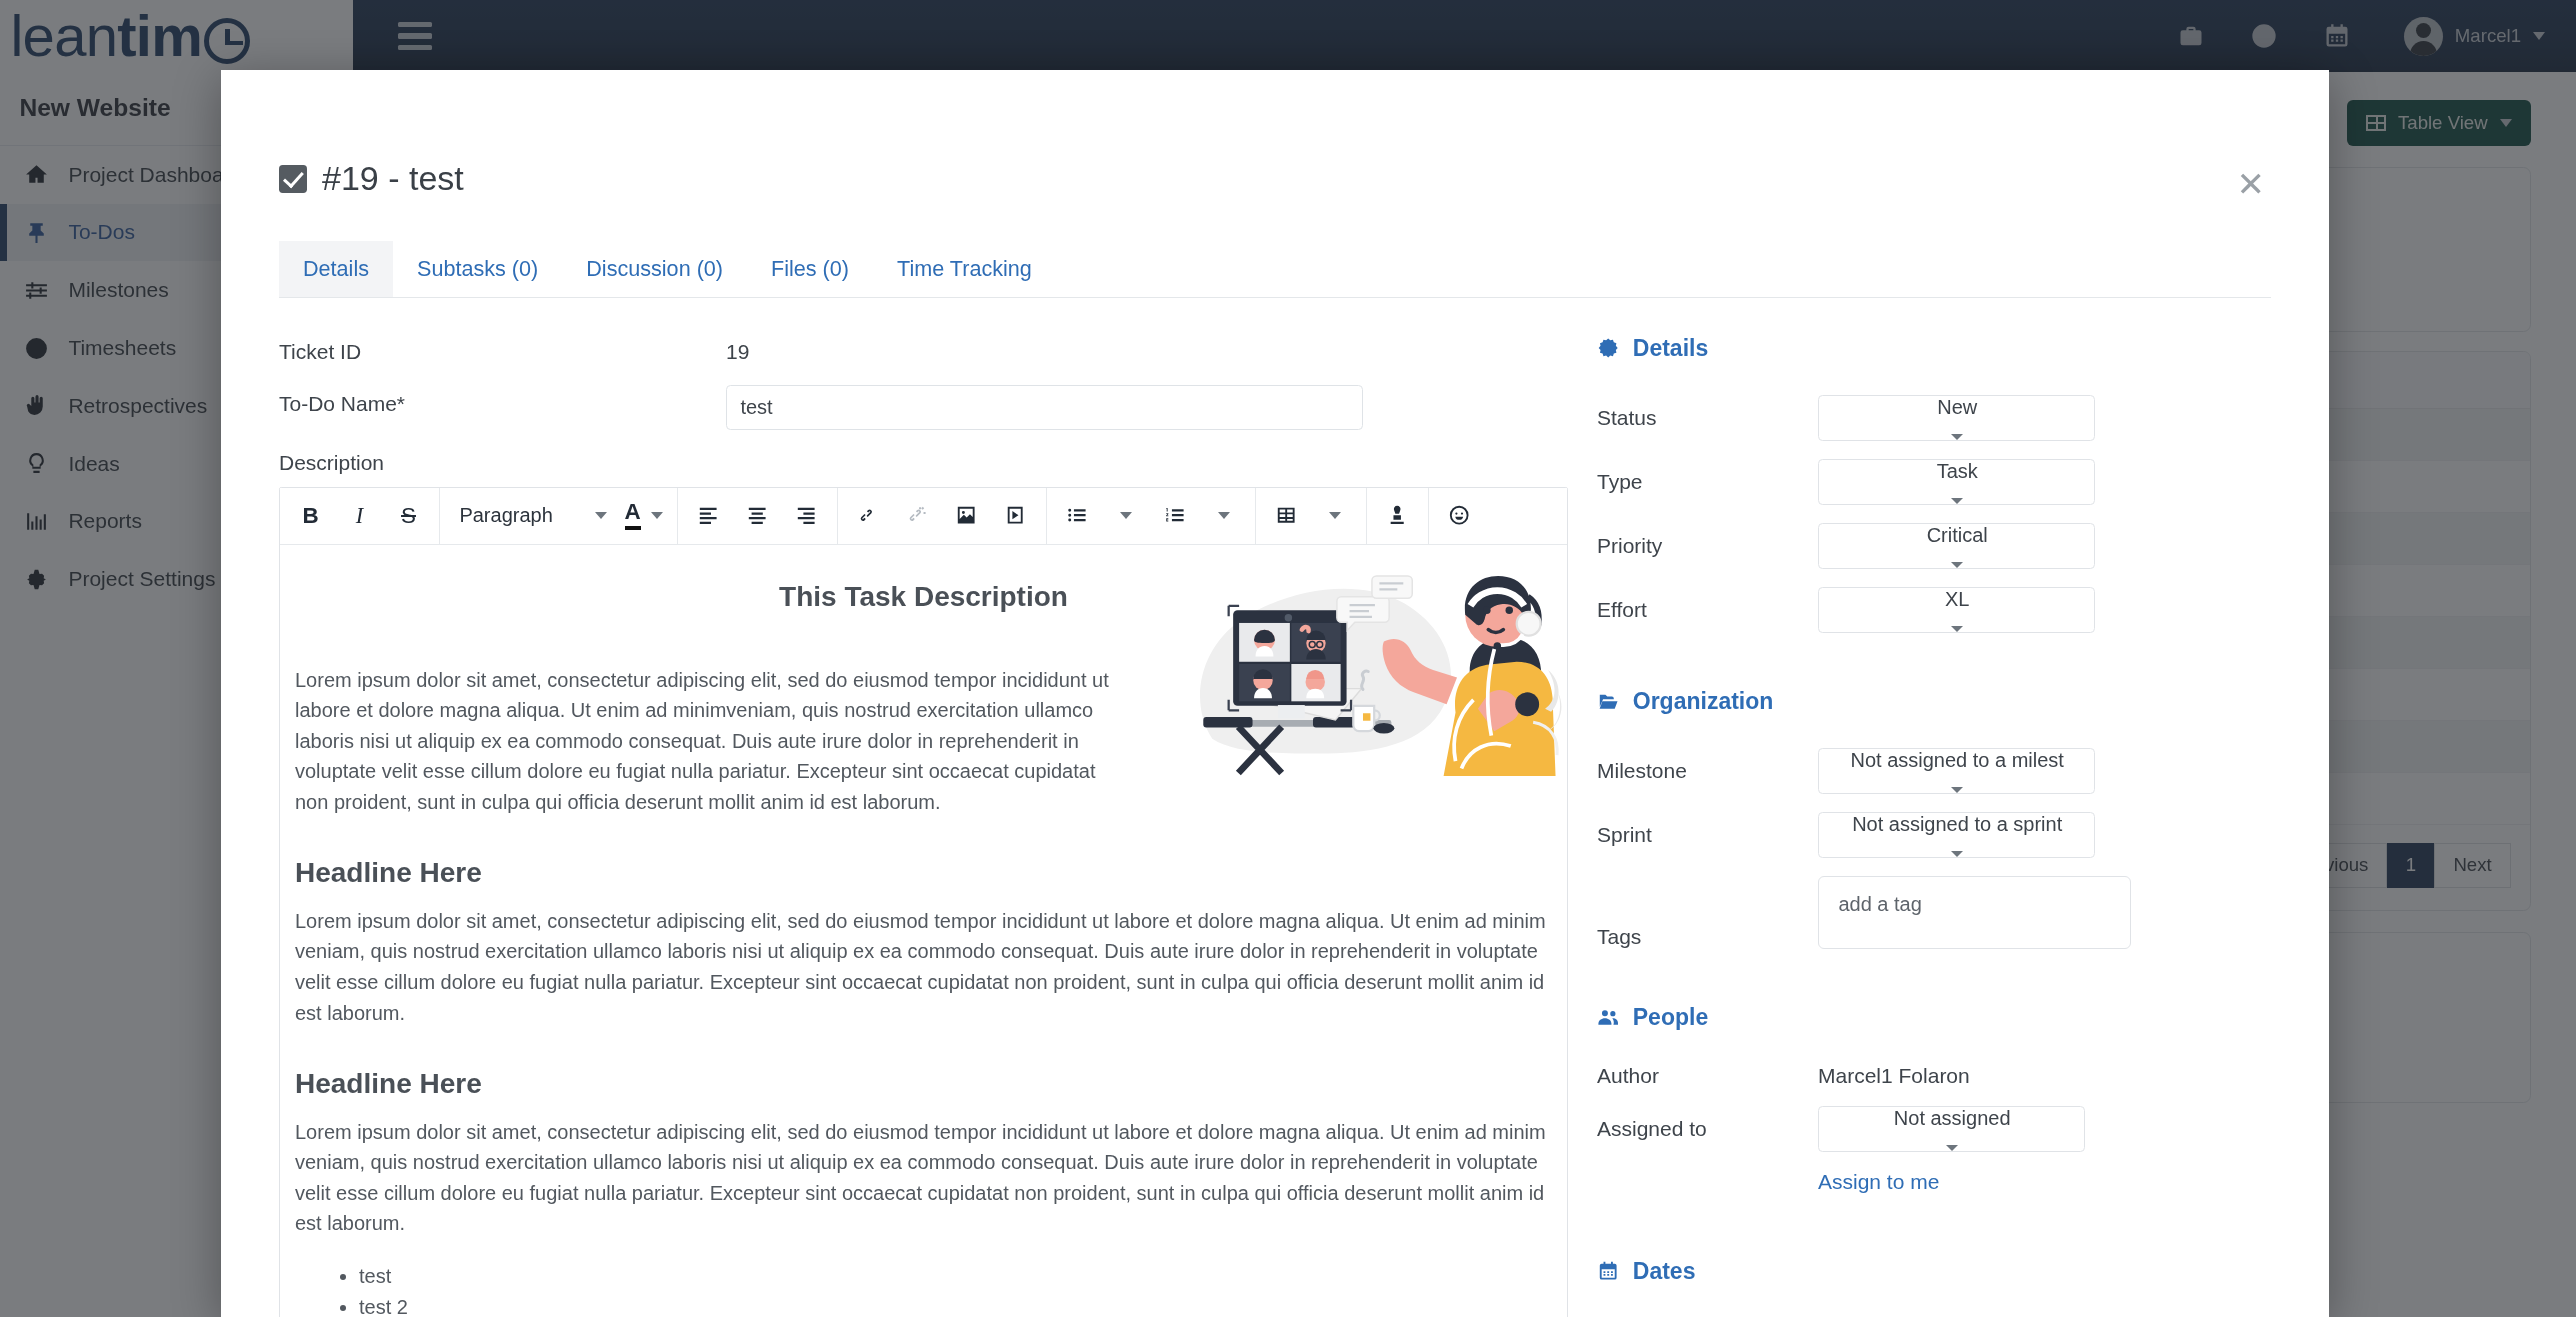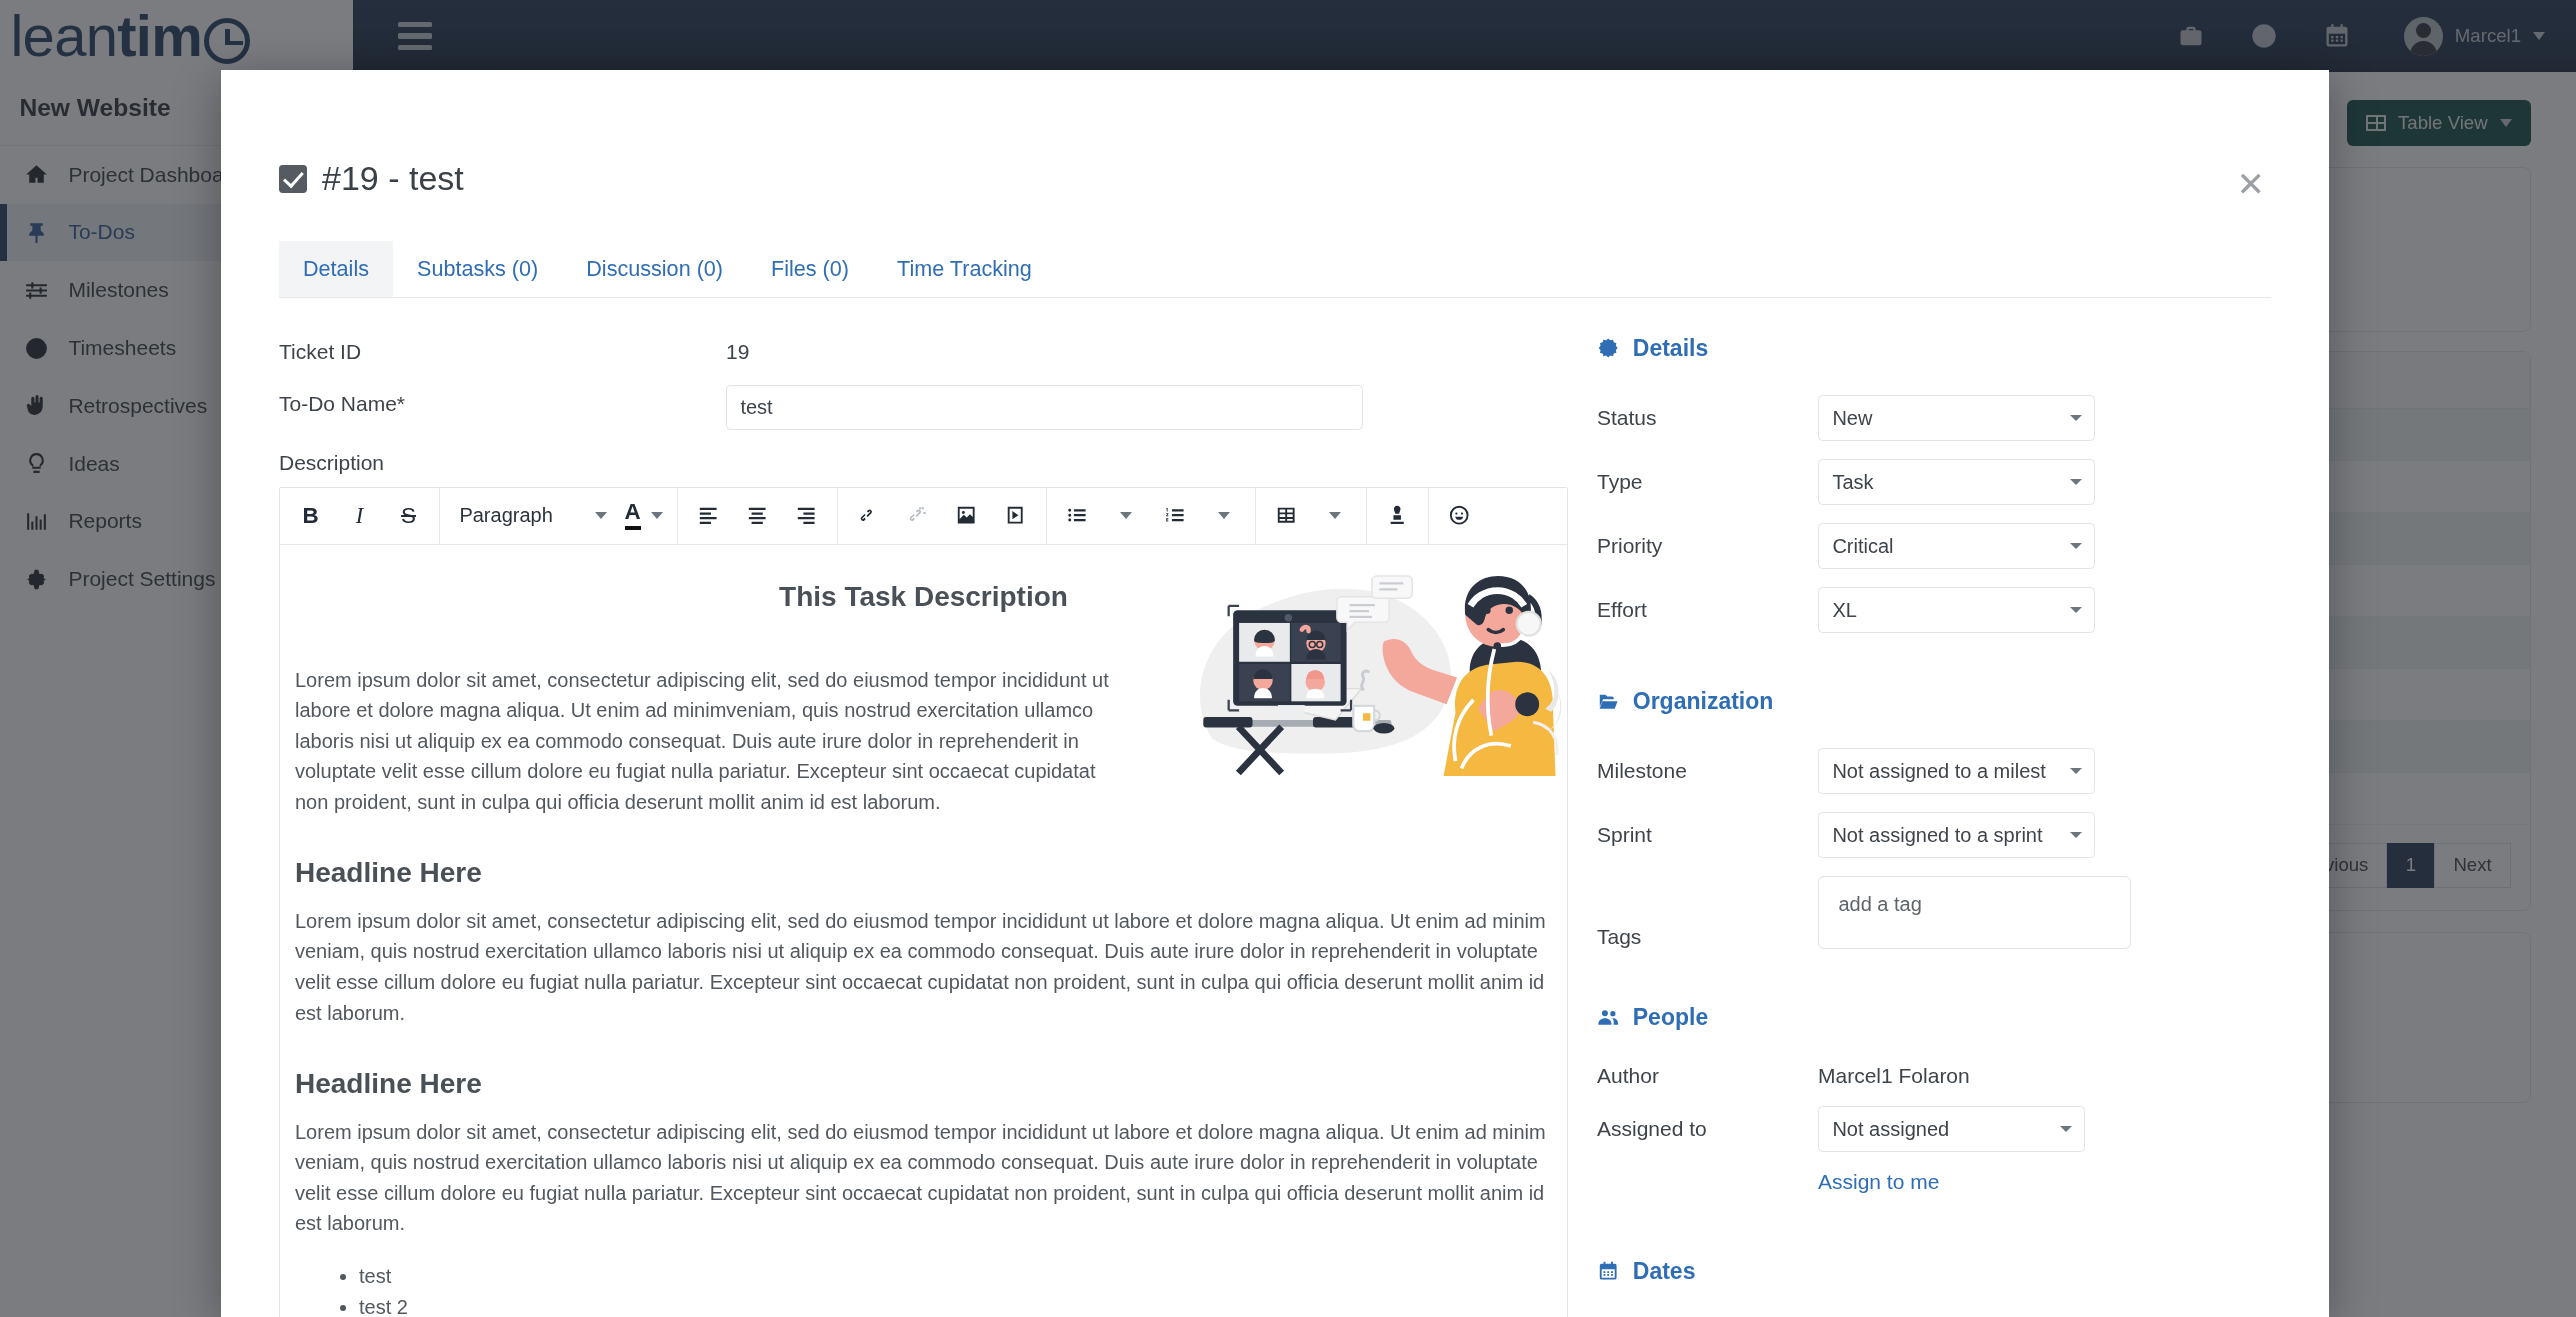--- a/index.html
+++ b/index.html
@@ -202,21 +202,21 @@
     font-weight: 700; margin: 0 0 33px 0;
   }
   .sect-head svg { width: 22.4px; height: 22.4px; fill:#2f6db5; }
   .sect-head.sp { margin-top: 55px; }
   .r-row { display:flex; align-items:center; margin-bottom: 18px; }
   .r-label { width: 221px; font-size: 21px; color:#3e444b; }
   .r-select {
     width: 277px; height: 46px; border:0.7px solid #e0e3e7; border-radius: 4.5px;
     display:flex; align-items:center; justify-content:space-between; padding: 0 12px 0 13.4px;
     font-size: 20px; color:#3e444b; background:#fff; cursor:pointer;
-    white-space:nowrap; overflow:hidden;
+    white-space:nowrap; overflow:hidden;flex-direction:column;
   }
   .r-select.wide { width: 267px; }
   .r-value { font-size: 21px; color:#3e444b; }
   .tag-box {
     width: 313px; height: 73px; border:0.7px solid #e0e3e7; border-radius: 6px;
     font-size: 20px; color:#5e646b; padding: 16.4px 0 0 19.4px; background:#fff; cursor:text;
   }
   .link-blue { font-size: 21px; color:#2f6db5; cursor:pointer; }
   .assign-wrap { margin: 16.4px 0 0 221px; }
 </style>

